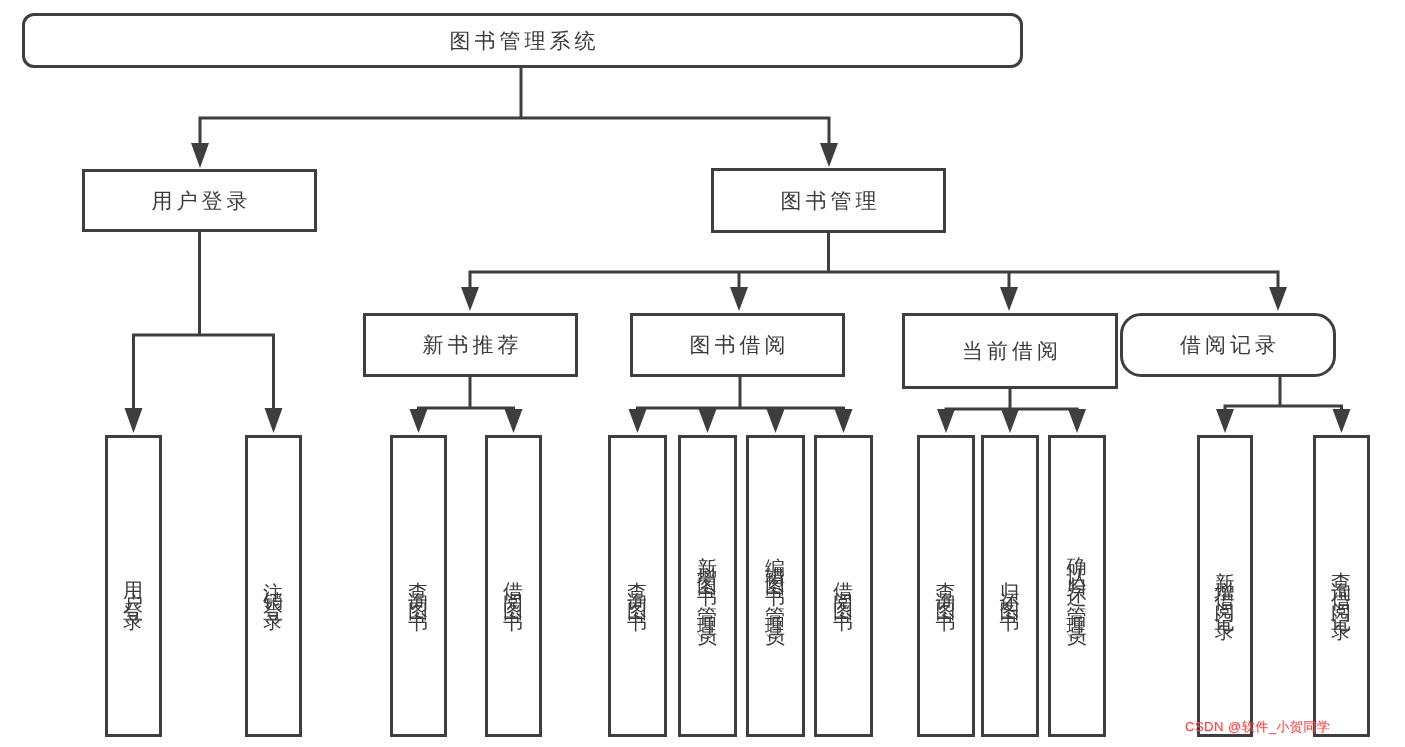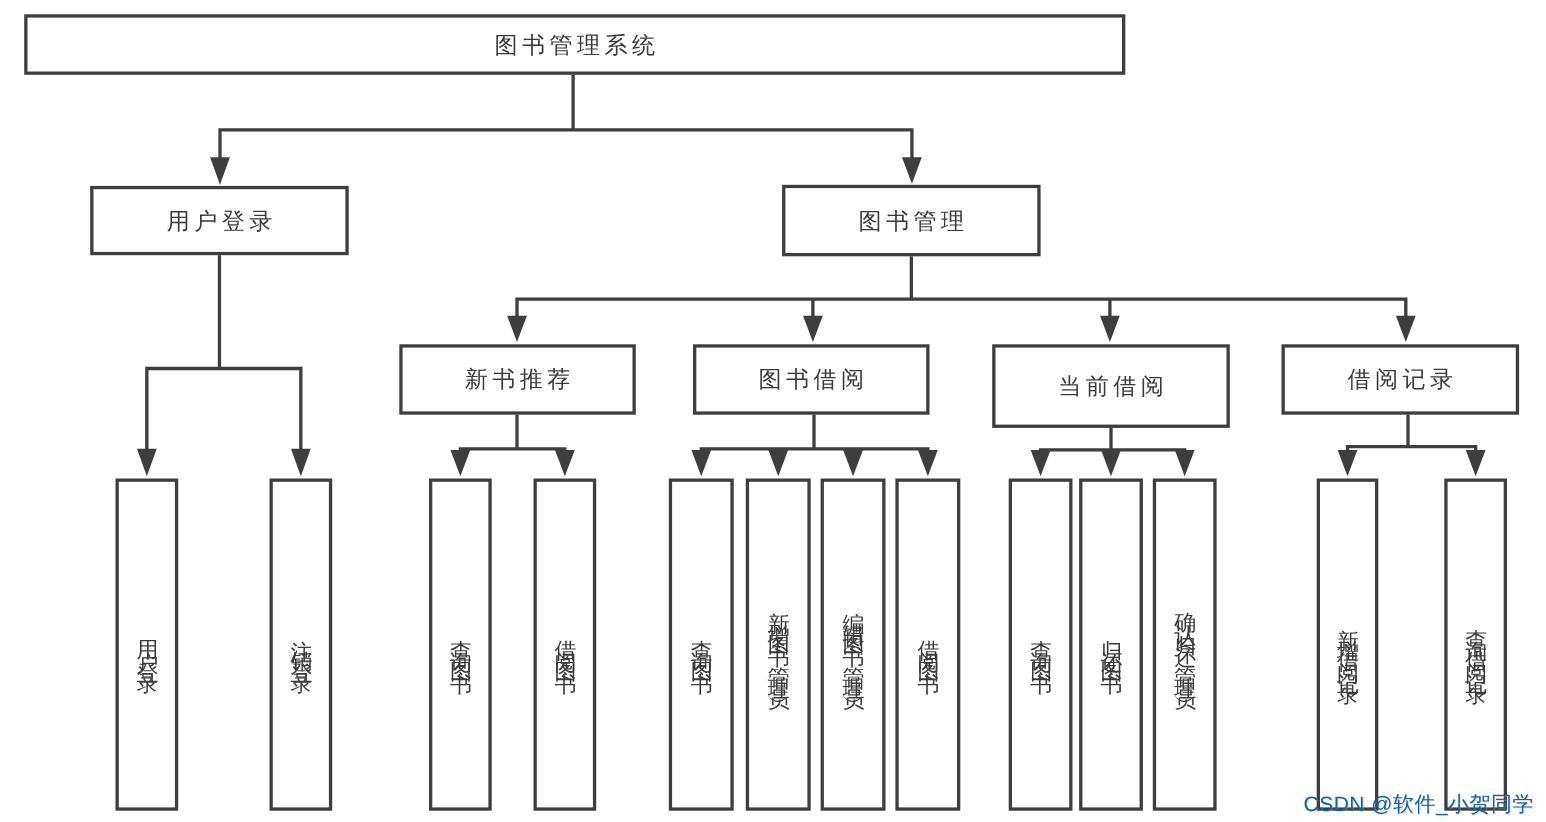--- a/index.html
+++ b/index.html
@@ -40,52 +40,52 @@
   }
   .vtext {
     writing-mode: vertical-rl;
     text-orientation: mixed;
     font-size: 20px;
     line-height: 1;
     letter-spacing: 10px;
     white-space: nowrap;
   }
   
-  .b-root   { left: 22px;  top: 13px;  width: 1001px; height: 55px; }
+  .b-root   { left: 22px;  top: 13px;  width: 1001px; height: 55px; border-radius: 12px; }
   
   .b-l2-0   { left: 82px;  top: 169px; width: 235px; height: 63px; }
   .b-l2-1   { left: 711px; top: 168px; width: 235px; height: 65px; }
   
   .b-l3-0   { left: 363px;  top: 313px; width: 215px; height: 64px; }
   .b-l3-1   { left: 630px;  top: 313px; width: 215px; height: 64px; }
   .b-l3-2   { left: 902px;  top: 313px; width: 216px; height: 76px; }
-  .b-l3-3   { left: 1165px; top: 313px; width: 216px; height: 64px; }
+  .b-l3-3   { left: 1120px; top: 313px; width: 216px; height: 64px; border-radius: 21px; }
   
   .leaf     { top: 435px; height: 302px; }
   .lf-0  { left: 105px;  width: 57px; }
   .lf-1  { left: 245px;  width: 57px; }
   .lf-2  { left: 390px;  width: 57px; }
   .lf-3  { left: 485px;  width: 57px; }
   .lf-4  { left: 608px;  width: 59px; }
   .lf-5  { left: 678px;  width: 59px; }
   .lf-6  { left: 746px;  width: 59px; }
   .lf-7  { left: 814px;  width: 59px; }
   .lf-8  { left: 917px;  width: 58px; }
   .lf-9  { left: 981px;  width: 58px; }
   .lf-10 { left: 1048px; width: 58px; }
   .lf-11 { left: 1197px; width: 56px; }
   .lf-12 { left: 1313px; width: 57px; }
   .watermark {
     position: absolute;
     left: 1185px;
     top: 718px;
     z-index: 3;
-    font-size: 19px;
+    font-size: 13px;
     letter-spacing: 0.5px;
-    color: #0369a1;
+    color: #ef4444;
     text-shadow: 1px 1px 0 rgba(240, 130, 130, 0.35);
     white-space: nowrap;
   }
 </style>
 </head>
 <body>
 
 <div class="stage">
 
   <svg class="wires" viewBox="0 0 1405 747" xmlns="http://www.w3.org/2000/svg" aria-hidden="true">

